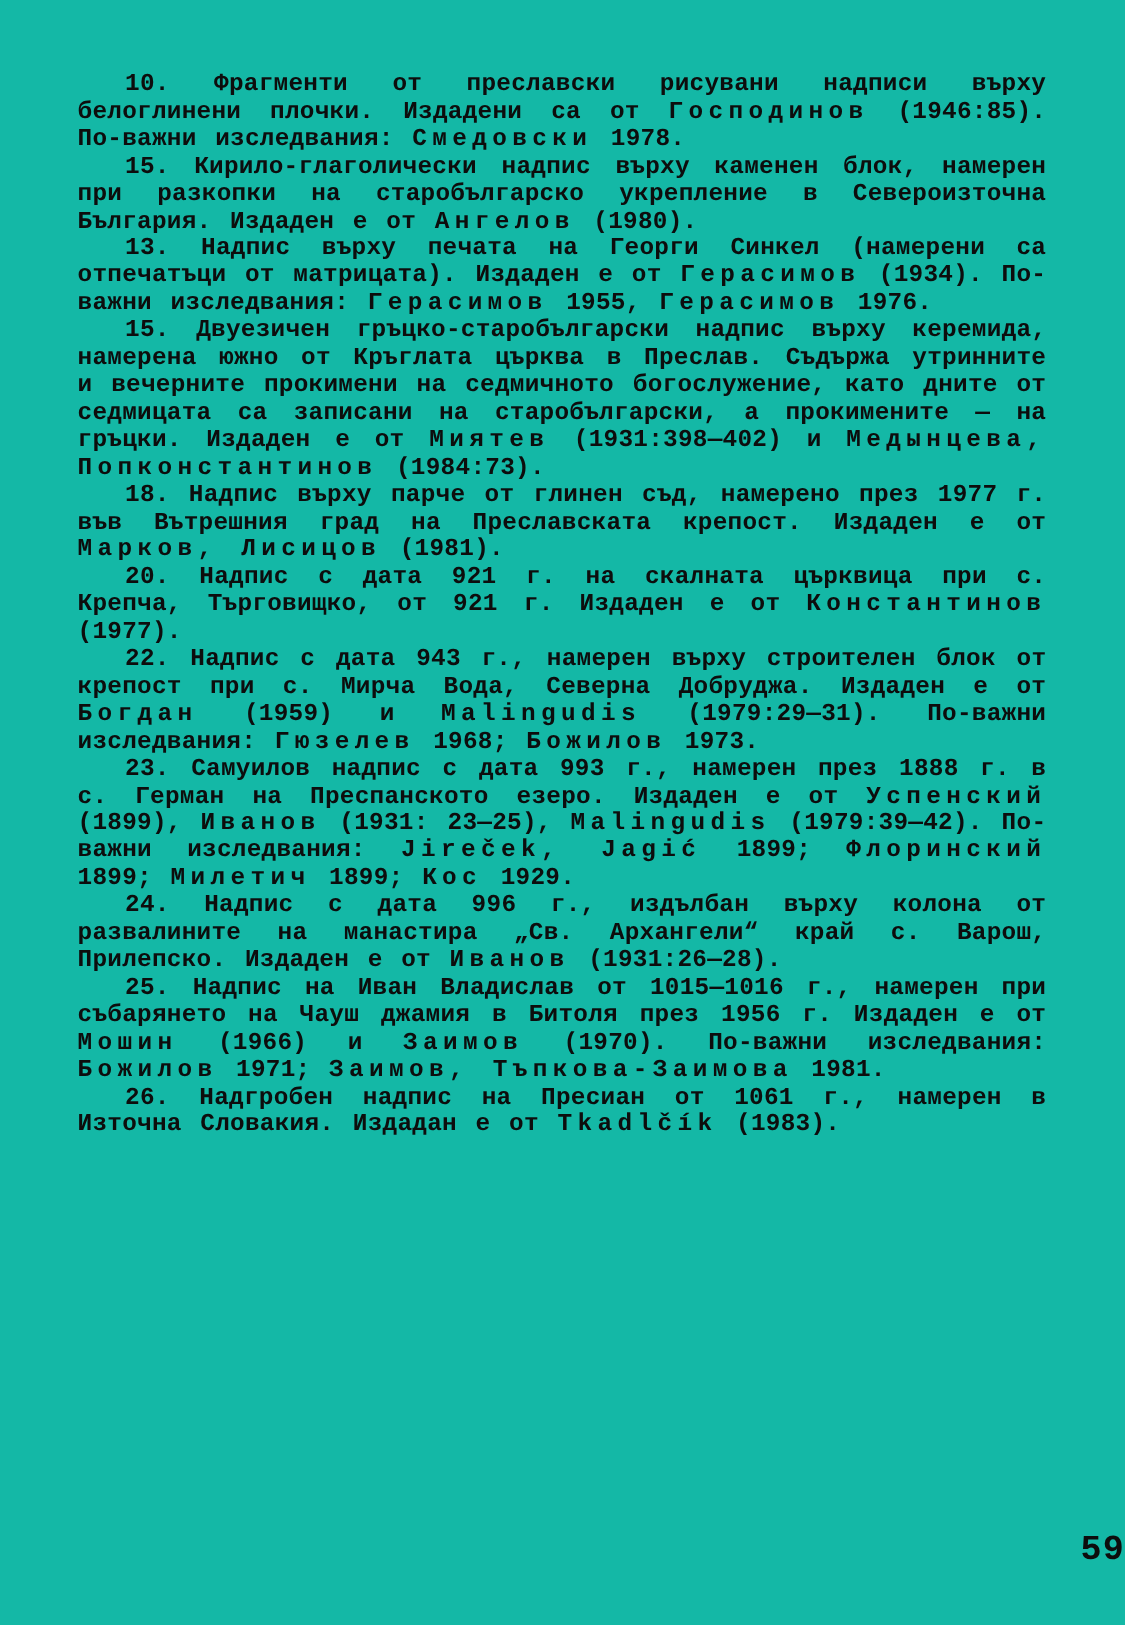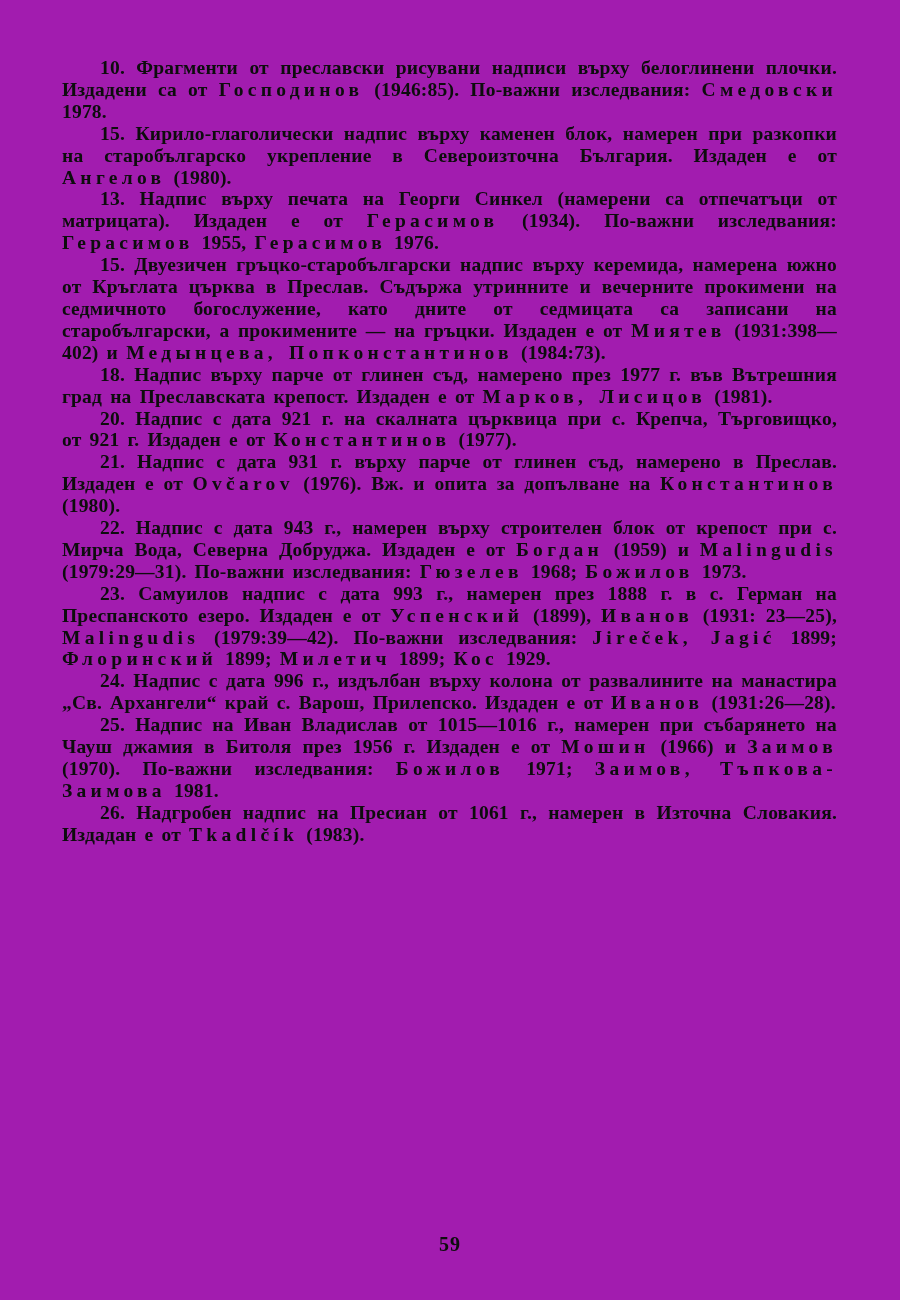--- a/index.html
+++ b/index.html
@@ -5,23 +5,23 @@
   html, body {
     margin: 0;
     padding: 0;
     background: #ffffff;
   }
   .page {
     position: relative;
     width: 900px;
     height: 1300px;
     box-sizing: border-box;
-    background: #a21caf;
+    background: #14b8a6;
     color: #0d0d0d;
-    font-family: Liberation Serif, serif;
+    font-family: Liberation Mono, monospace;
     font-weight: 700;
     padding: 57px 63px 0 62px;
     overflow: hidden;
   }
   .text-block {
     width: 100%;
   }
   .entry {
     margin: 0;
     text-align: justify;
@@ -32,37 +32,36 @@
     letter-spacing: 0.2px;
   }
   .entry .sp {
     letter-spacing: 0.22em;
   }
   .page-number {
     position: absolute;
     bottom: 44px;
     left: 0;
     width: 100%;
-    text-align: center;
-    font-size: 20px;
+    text-align: right;
+    font-size: 28px;
     letter-spacing: 1px;
   }
 </style>
 </head>
 <body>
 
 <div class="page">
   <div class="text-block">
       <p class="entry"><span>10. </span><span>Фрагменти от преславски рисувани надписи върху белоглинени плочки. Издадени са от </span><span class="sp">Господинов</span><span> (1946:85). По-важни изследвания: </span><span class="sp">Смедовски</span><span> 1978.</span></p>
       <p class="entry"><span>15. </span><span>Кирило-глаголически надпис върху каменен блок, намерен при разкопки на старобългарско укрепление в Североизточна България. Издаден е от </span><span class="sp">Ангелов</span><span> (1980).</span></p>
       <p class="entry"><span>13. </span><span>Надпис върху печата на Георги Синкел (намерени са отпечатъци от матрицата). Издаден е от </span><span class="sp">Герасимов</span><span> (1934). По-важни изследвания: </span><span class="sp">Герасимов</span><span> 1955, </span><span class="sp">Герасимов</span><span> 1976.</span></p>
       <p class="entry"><span>15. </span><span>Двуезичен гръцко-старобългарски надпис върху керемида, намерена южно от Кръглата църква в Преслав. Съдържа утринните и вечерните прокимени на седмичното богослужение, като дните от седмицата са записани на старобългарски, а прокимените — на гръцки. Издаден е от </span><span class="sp">Миятев</span><span> (1931:398—402) и </span><span class="sp">Медынцева, Попконстантинов</span><span> (1984:73).</span></p>
       <p class="entry"><span>18. </span><span>Надпис върху парче от глинен съд, намерено през 1977 г. във Вътрешния град на Преславската крепост. Издаден е от </span><span class="sp">Марков, Лисицов</span><span> (1981).</span></p>
       <p class="entry"><span>20. </span><span>Надпис с дата 921 г. на скалната църквица при с. Крепча, Търговищко, от 921 г. Издаден е от </span><span class="sp">Константинов</span><span> (1977).</span></p>
-      <p class="entry"><span>21. </span><span>Надпис с дата 931 г. върху парче от глинен съд, намерено в Преслав. Издаден е от </span><span class="sp">Ovčarov</span><span> (1976). Вж. и опита за допълване на </span><span class="sp">Константинов</span><span> (1980).</span></p>
       <p class="entry"><span>22. </span><span>Надпис с дата 943 г., намерен върху строителен блок от крепост при с. Мирча Вода, Северна Добруджа. Издаден е от </span><span class="sp">Богдан</span><span> (1959) и </span><span class="sp">Malingudis</span><span> (1979:29—31). По-важни изследвания: </span><span class="sp">Гюзелев</span><span> 1968; </span><span class="sp">Божилов</span><span> 1973.</span></p>
       <p class="entry"><span>23. </span><span>Самуилов надпис с дата 993 г., намерен през 1888 г. в с. Герман на Преспанското езеро. Издаден е от </span><span class="sp">Успенский</span><span> (1899), </span><span class="sp">Иванов</span><span> (1931: 23—25), </span><span class="sp">Malingudis</span><span> (1979:39—42). По-важни изследвания: </span><span class="sp">Jireček, Jagić</span><span> 1899; </span><span class="sp">Флоринский</span><span> 1899; </span><span class="sp">Милетич</span><span> 1899; </span><span class="sp">Кос</span><span> 1929.</span></p>
       <p class="entry"><span>24. </span><span>Надпис с дата 996 г., издълбан върху колона от развалините на манастира „Св. Архангели“ край с. Варош, Прилепско. Издаден е от </span><span class="sp">Иванов</span><span> (1931:26—28).</span></p>
       <p class="entry"><span>25. </span><span>Надпис на Иван Владислав от 1015—1016 г., намерен при събарянето на Чауш джамия в Битоля през 1956 г. Издаден е от </span><span class="sp">Мошин</span><span> (1966) и </span><span class="sp">Заимов</span><span> (1970). По-важни изследвания: </span><span class="sp">Божилов</span><span> 1971; </span><span class="sp">Заимов, Тъпкова-Заимова</span><span> 1981.</span></p>
       <p class="entry"><span>26. </span><span>Надгробен надпис на Пресиан от 1061 г., намерен в Източна Словакия. Издадан е от </span><span class="sp">Tkadlčík</span><span> (1983).</span></p>
     </div>
   <div class="page-number">59</div>
 </div>
 
 </body></html>

